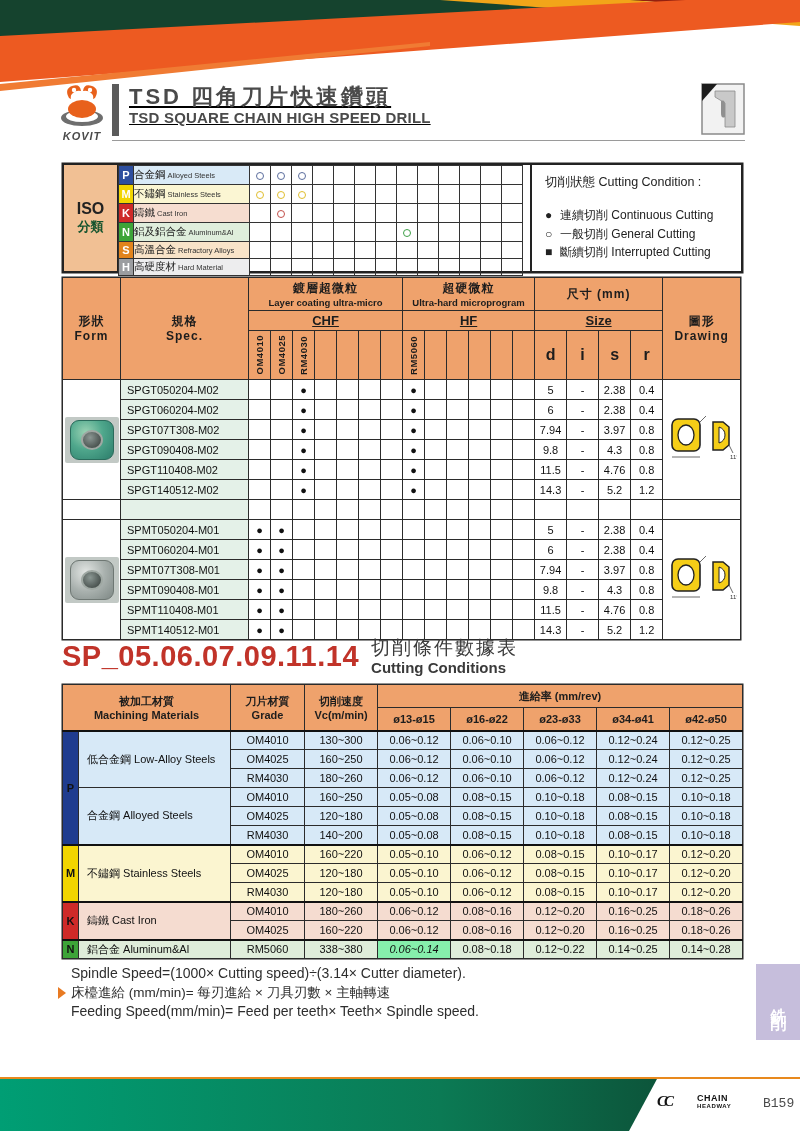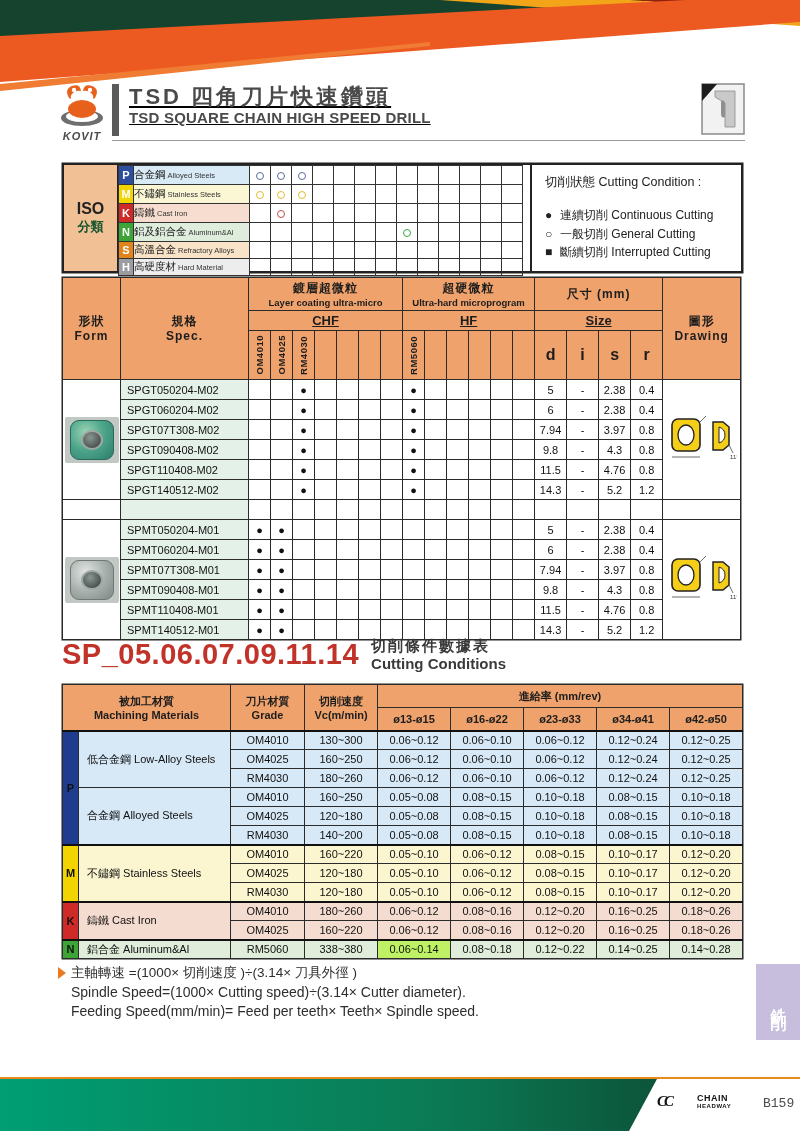--- a/index.html
+++ b/index.html
@@ -59,21 +59,21 @@
   .photo { width:54px; height:46px; margin:0 auto; background:#C2C9C5; display:flex; align-items:center; justify-content:center; border-radius:2px; }
   .insert { width:44px; height:40px; border-radius:9px; position:relative; }
   .insert.spgt { background:radial-gradient(circle at 35% 30%, #9AD3B4 0%, #4FA78C 45%, #2C7D6B 100%); border:1px solid #2A6B5B; }
   .insert.spmt { background:radial-gradient(circle at 35% 30%, #E3E6E4 0%, #A9B1AE 50%, #7E8885 100%); border:1px solid #6E7773; }
   .hole { position:absolute; left:50%; top:50%; transform:translate(-50%,-50%); width:22px; height:20px; border-radius:50%; background:radial-gradient(circle at 40% 35%, #8B9793, #4C5552 70%); border:2px solid #9FA8A3; }
 
   
   .sp-title { position:absolute; left:62px; top:638px; display:flex; align-items:center; }
   .sp-code { font-size:29px; font-weight:bold; color:#C13329; letter-spacing:0.5px; }
   .sp-sub { margin-left:12px; }
-  .sp-sub .z { font-size:15px; font-weight:bold; color:#3A3A3A; letter-spacing:2px; line-height:1.1; }
+  .sp-sub .z { font-size:19px; font-weight:normal; color:#3A3A3A; letter-spacing:2px; line-height:1.1; }
   .sp-sub .e { font-size:15px; font-weight:bold; color:#3A3A3A; }
 
   
   table.cut { position:absolute; left:62px; top:684px; border-collapse:collapse; table-layout:fixed; width:680px; }
   table.cut th, table.cut td { border:1px solid #2b2b2b; padding:0; text-align:center; }
   table.cut th { background:#EFA26C; font-weight:bold; color:#1d1d1d; font-size:11px; height:23px; }
   table.cut tbody td { height:19px; font-size:11px; color:#111; }
   td.cut-badge { font-size:15px; font-weight:bold; color:#fff; }
   td.cut-mat { text-align:left !important; padding-left:8px !important; font-size:11px; }
   tr.sec-top td { border-top:2px solid #111; }
@@ -795,35 +795,35 @@
           <td style="background: rgb(245, 220, 208);">0.08~0.16</td>
           <td style="background: rgb(245, 220, 208);">0.12~0.20</td>
           <td style="background: rgb(245, 220, 208);">0.16~0.25</td>
           <td style="background: rgb(245, 220, 208);">0.18~0.26</td>
         </tr>
         <tr class="sec-top">
           <td class="cut-badge" rowspan="1" style="background: rgb(61, 164, 56);">N</td>
           <td class="cut-mat" rowspan="1" style="background: rgb(223, 237, 218);">鋁合金 Aluminum&amp;Al</td>
           <td style="background: rgb(223, 237, 218);">RM5060</td>
           <td style="background: rgb(223, 237, 218);">338~380</td>
-          <td style="background: #bef264;">0.06~0.14</td>
+          <td style="background: #86efac; font-style: italic;">0.06~0.14</td>
           <td style="background: rgb(223, 237, 218);">0.08~0.18</td>
           <td style="background: rgb(223, 237, 218);">0.12~0.22</td>
           <td style="background: rgb(223, 237, 218);">0.14~0.25</td>
           <td style="background: rgb(223, 237, 218);">0.14~0.28</td>
         </tr>
       </tbody>
     </table>
 
   <div class="notes" id="notes">
+      <div class="note-en">Spindle Speed=(1000× Cutting speed)÷(3.14× Cutter diameter).</div>
       <div class="note-zh">
         <span class="tri"></span>
-        <span>主軸轉速 =(1000× 切削速度 )÷(3.14× 刀具外徑 )</span>
+        <span>床檯進給 (mm/min)= 每刃進給 × 刀具刃數 × 主軸轉速</span>
       </div>
-      <div class="note-en">Spindle Speed=(1000× Cutting speed)÷(3.14× Cutter diameter).</div>
       <div class="note-en">Feeding Speed(mm/min)= Feed per teeth× Teeth× Spindle speed.</div>
     </div>
 
   <div class="side-tab">
     <span>銑削</span>
   </div>
 
   <div class="footer-line"></div>
   <div class="footer-band"></div>
   <div class="footer-logo">

